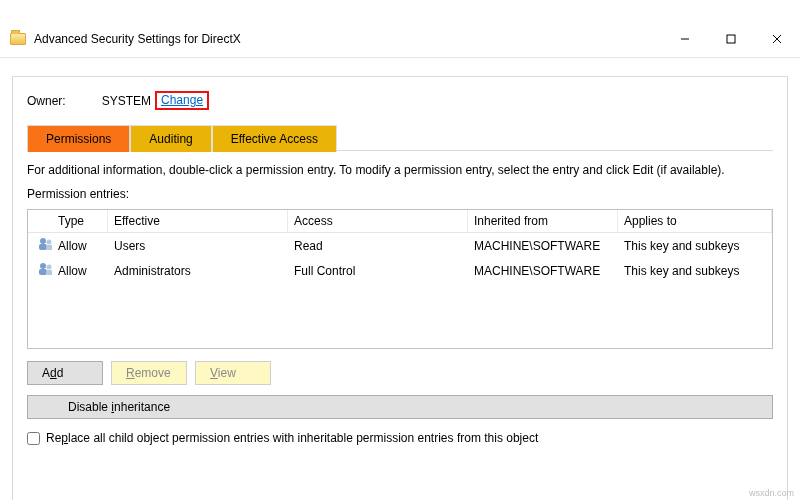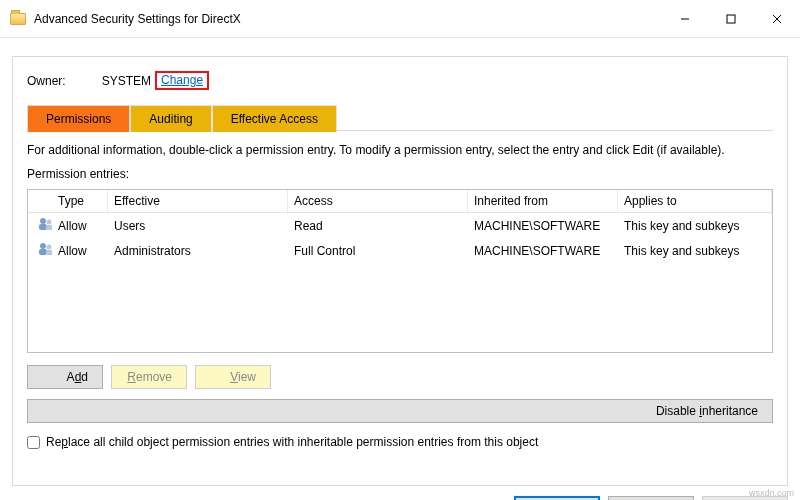--- a/index.html
+++ b/index.html
@@ -1,46 +1,46 @@
 <!DOCTYPE html>
 <html><head>
 <meta charset="utf-8">
 <style>
   * { box-sizing: border-box; font-family: "Segoe UI", Tahoma, sans-serif; font-size: 12px; }
   body { margin: 0; background: #fff; width: 800px; height: 500px; overflow: hidden; color: #000; }
-  .titlebar { height: 38px; display: flex; align-items: center; border-bottom: 1px solid #e5e5e5; }
+  .titlebar { height: 38px; display: flex; align-items: center; border-bottom: 1px solid #e5e5e5; margin-top: 20px; }
   .titlebar .folder-icon { width: 16px; height: 12px; margin: 0 8px 0 10px; background: linear-gradient(#ffe9a6,#f0c14b); border:1px solid #d9a94a; border-radius:1px; position:relative; }
   .titlebar .folder-icon::before { content:""; position:absolute; top:-4px; left:0; width:7px; height:3px; background:#f0c14b; border:1px solid #d9a94a; border-bottom:none; }
   .titlebar .title { flex:1; }
   .win-btns { display:flex; height:100%; }
   .win-btn { width:46px; display:flex; align-items:center; justify-content:center; color:#333; }
   .win-btn svg { width:10px; height:10px; }
   .content { padding: 18px 12px 0 12px; }
   .panel { border:1px solid #d9d9d9; padding:14px 14px 12px 14px; height:430px; display:flex; flex-direction:column; }
   .owner-row { display:flex; align-items:center; gap:36px; margin-bottom:14px; }
   .owner-val { display:flex; align-items:center; gap:4px; }
   .change-box { border:2px solid #e11; padding:0 4px 1px 4px;text-align:center; }
   .change-link { color:#0066cc; text-decoration:underline; cursor:pointer; }
   .tabs { display:flex; }
   .tab { padding:6px 18px; border:1px solid #d9d9d9; border-bottom:none; background:#fff; cursor:pointer; position:relative; top:1px; }
   .tab.inactive { background:#eab308; border-color:#e0e0e0; }
   .tab.active { background:#f97316; z-index:2; }
   .tab-sep { flex:1; border-bottom:1px solid #d9d9d9; }
   .tabbody { border-top:1px solid #d9d9d9; margin-top:-1px; padding-top:12px; flex:1; display:flex; flex-direction:column; }
   .info-line { margin-bottom:10px; }
   .entries-label { margin-bottom:8px; }
-  .grid { border:1px solid #c0c0c0; height:164px; }
+  .grid { border:1px solid #c0c0c0; height:140px; }
   .ghead, .grow { display:grid; grid-template-columns: 24px 56px 180px 180px 150px 1fr; align-items:center; }
   .ghead { background:#fff; border-bottom:1px solid #e5e5e5; }
   .ghead > div { padding:4px 6px; border-right:1px solid #eaeaea; font-weight:400; }
   .ghead > div:first-child, .grow > div:first-child { border-right:none; }
   .grow > div { padding:3px 6px; white-space:nowrap; overflow:hidden; }
   .picon { width:16px; height:16px; margin-left:4px; }
   .btnrow { display:flex; gap:8px; margin-top:12px; }
-  .btn { min-width:76px; padding:4px 14px; background:#e1e1e1; border:1px solid #adadad; text-align:right; cursor:pointer; }
+  .btn { min-width:76px; padding:4px 14px; background:#e1e1e1; border:1px solid #adadad; text-align:left; cursor:pointer; }
   .btn.disabled { color:#8a8a8a; border-color:#cfcfcf; background:#fef9c3; cursor:default; }
   .inherit-row { margin-top:10px; }
   .check-row { margin-top:12px; display:flex; align-items:center; gap:6px; }
   .check-row input { margin:0; }
   .footer { display:flex; justify-content:flex-end; gap:8px; padding:10px 12px; }
   .fbtn { width:86px; padding:4px 0; text-align:center; border:1px solid #adadad; background:#e1e1e1; cursor:pointer; }
   .fbtn.primary { border:2px solid #0078d7; background:#e1e1e1; }
   .fbtn.disabled { color:#8a8a8a; border-color:#cfcfcf; background:#e8e8e8; cursor:default; }
   .watermark { position:absolute; right:6px; bottom:2px; font-size:9px; color:#bdbdbd; }
 </style>

